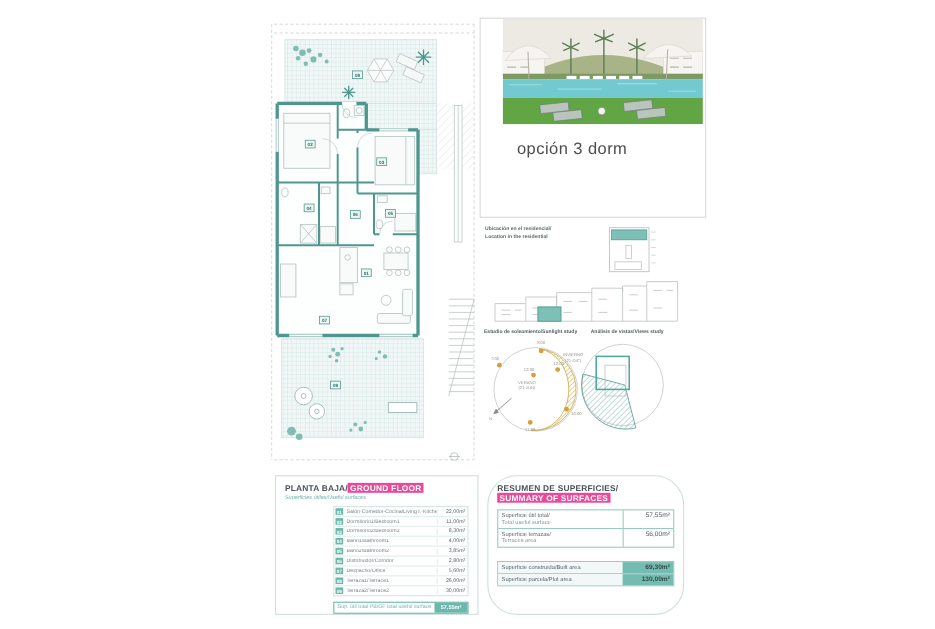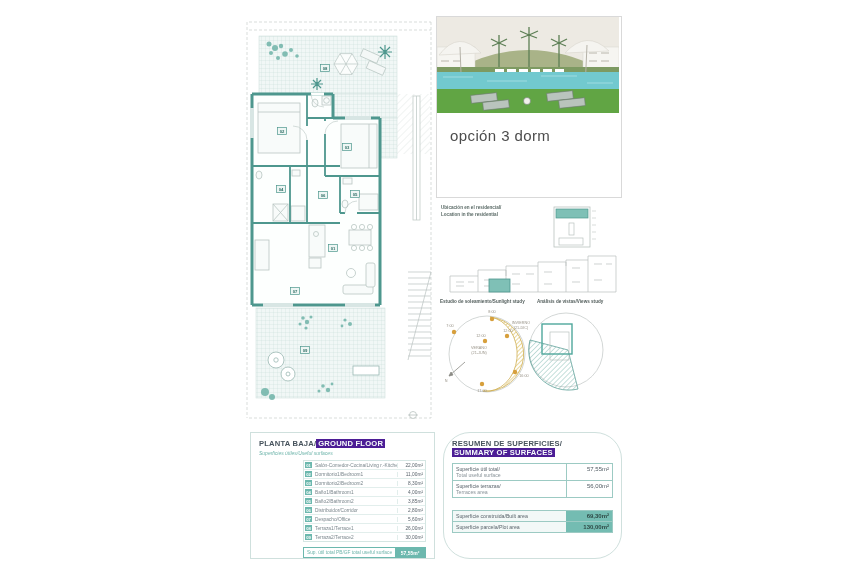--- a/index.html
+++ b/index.html
@@ -1,29 +1,29 @@
 <!DOCTYPE html>
 <html><head>
 <meta charset="utf-8">
 <style>
   html,body{margin:0;padding:0;background:#ffffff;}
   #page{position:relative;width:850px;height:572px;background:#fff;overflow:hidden;
         font-family:"Liberation Sans","DejaVu Sans",sans-serif;color:#55605e;}
   .abs{position:absolute;}
   
-  .photo-card{left:436px;top:16px;width:184px;height:180px;border:1px solid #d9d9d9;background:#fff;}
+  .photo-card{left:436px;top:16px;width:184px;height:180px;border:1px solid #d9d9d9;background:#fff;padding-left:20px;}
   .photo-card svg{display:block;}
   .photo-caption{padding:14px 0 0 13px;font-size:15px;letter-spacing:.4px;color:#4c4c4c;}
   
   .loc-note{left:441px;top:205px;width:120px;font-size:4.6px;font-weight:bold;line-height:1.5;color:#5a6a66;}
   .study-caption{font-size:4.6px;font-weight:bold;color:#55605e;}
   
   .card{background:#fff;border:1px solid #cfe0dd;box-sizing:border-box;padding:6px 8px;}
   .card-title{font-size:7.6px;font-weight:bold;color:#46525c;letter-spacing:.2px;}
-  .hl{background:#4c1d95;color:#f6fcfb;padding:0 2px;text-align:right;}
+  .hl{background:#ec4899;color:#f6fcfb;padding:0 2px;text-align:right;}
   .card-sub{font-size:5px;font-style:italic;color:#6fb5ab;margin-top:2px;}
   .rows{margin:4px 0 0 44px;border:1px solid #d5e6e3;}
   .trow{display:flex;align-items:center;height:8px;border-bottom:1px solid #e2eeec;font-size:4.8px;}
   .trow:last-child{border-bottom:none;}
   .num{width:7px;height:6.5px;background:#6cb8ae;color:#fff;font-size:4.2px;font-weight:bold;
        display:flex;align-items:center;justify-content:center;margin:0 3px 0 1px;flex:none;}
   .rlabel{flex:1;color:#7a868c;white-space:nowrap;overflow:hidden;}
   .rval{width:28px;text-align:right;color:#5a646c;border-left:1px solid #e2eeec;padding-right:2px;box-sizing:border-box;}
   .total-row{margin:5px 0 0 44px;display:flex;border:1px solid #6cb8ae;height:9px;align-items:center;}
   .total-label{flex:1;font-size:4.8px;color:#6fb5ab;padding-left:3px;}

